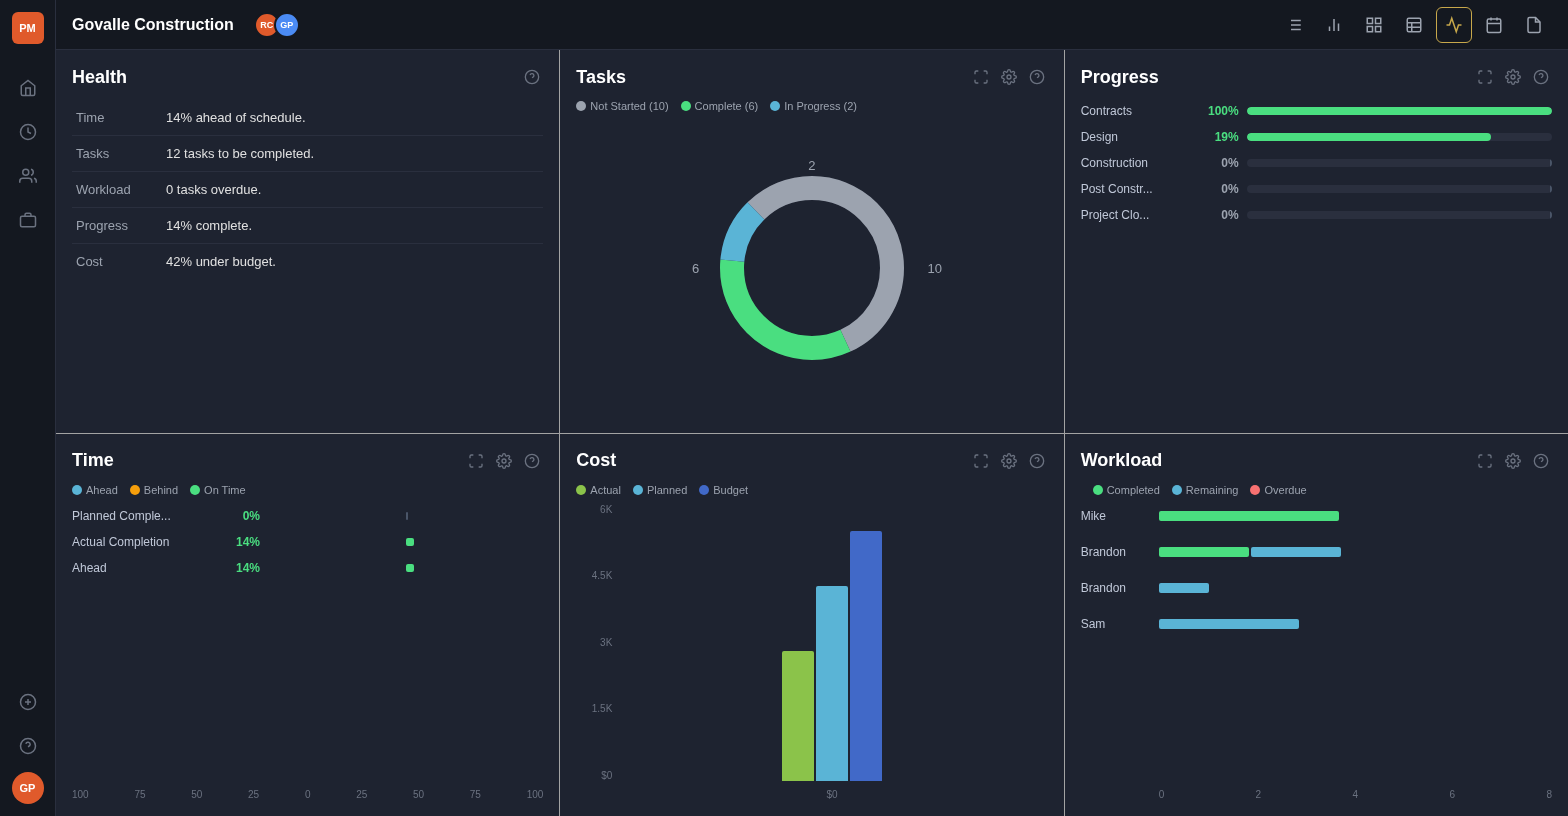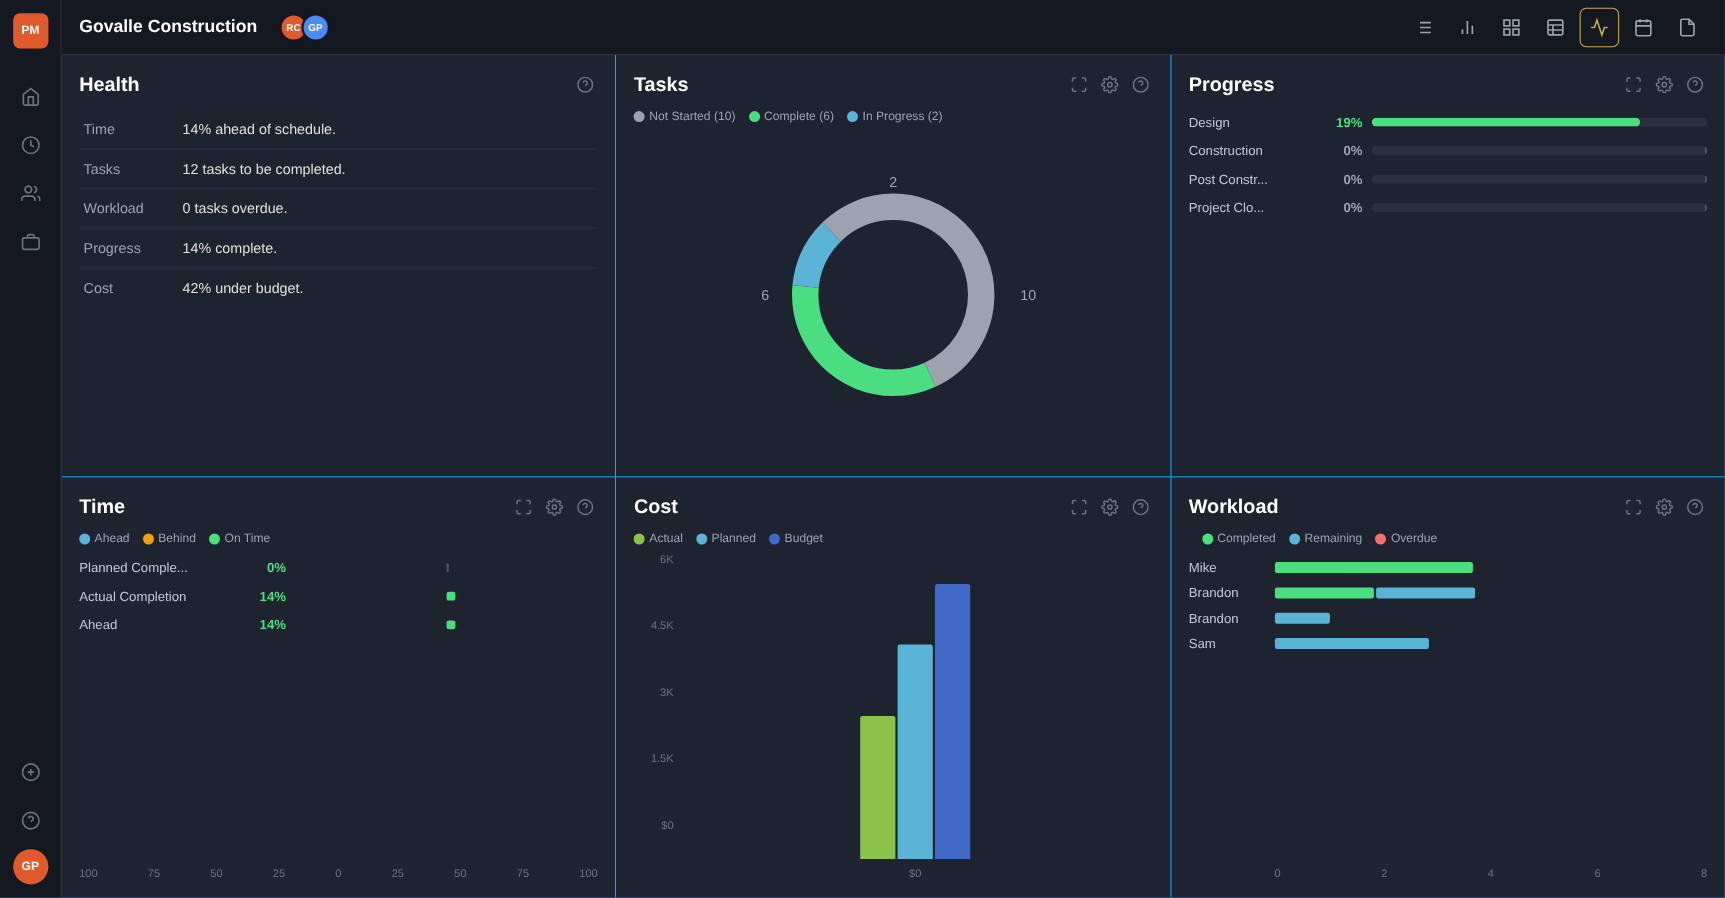--- a/index.html
+++ b/index.html
@@ -22,21 +22,21 @@
     .topbar-avatars { display: flex; gap: -4px; }
     .topbar-avatar { width: 26px; height: 26px; border-radius: 50%; border: 2px solid #141820; display: flex; align-items: center; justify-content: center; font-size: 9px; font-weight: bold; color: white; }
     .topbar-avatar.orange { background: #e05a2b; }
     .topbar-avatar.blue { background: #4b8bf4; margin-left: -6px; }
     .topbar-icons { display: flex; gap: 4px; margin-left: auto; }
     .topbar-icon-btn { width: 36px; height: 36px; border-radius: 6px; display: flex; align-items: center; justify-content: center; color: #9ca3af; cursor: pointer; border: 1px solid transparent; }
     .topbar-icon-btn.active { border: 1px solid #c8a84b; }
     .topbar-icon-btn svg { width: 18px; height: 18px; }
 
     
-    .dashboard { flex: 1; display: grid; grid-template-columns: 1fr 1fr 1fr; grid-template-rows: 1fr 1fr; gap: 1px; background: #0ea5e9; overflow: hidden; }
+    .dashboard { flex: 1; display: grid; grid-template-columns: 1fr 1fr 1fr; grid-template-rows: 1fr 1fr; gap: 1px; background: #a3a3a3; overflow: hidden; }
     .panel { background: #1e2330; padding: 16px; display: flex; flex-direction: column; overflow: hidden; }
     .panel-header { display: flex; align-items: center; justify-content: space-between; margin-bottom: 12px; }
     .panel-title { font-size: 18px; font-weight: 600; color: #ffffff; }
     .panel-actions { display: flex; gap: 6px; align-items: center; color: #6b7280; }
     .panel-action-icon { cursor: pointer; width: 22px; height: 22px; display: flex; align-items: center; justify-content: center; }
     .panel-action-icon svg { width: 16px; height: 16px; }
 
     
     .health-table { width: 100%; border-collapse: collapse; }
     .health-table tr { border-bottom: 1px solid #2a2f3e; }
@@ -70,31 +70,31 @@
     .time-row-pct { width: 40px; text-align: right; font-size: 12px; font-weight: 600; color: #4ade80; }
     .time-bar-area { flex: 1; height: 16px; display: flex; align-items: center; justify-content: center; position: relative; }
     .time-bar-right { height: 8px; background: #4ade80; border-radius: 2px; position: absolute; left: 50%; }
     .time-bar-right.zero { width: 2px; background: #4a5568; }
     .time-axis { display: flex; justify-content: space-between; color: #6b7280; font-size: 10px; padding-top: 4px; }
 
     
     .cost-legend { display: flex; gap: 12px; align-items: center; font-size: 11px; color: #9ca3af; margin-bottom: 8px; }
     .cost-chart { flex: 1; display: flex; flex-direction: column; }
     .cost-bars-area { flex: 1; display: flex; align-items: flex-end; gap: 8px; position: relative; padding-left: 40px; }
-    .cost-yaxis { position: absolute; left: 0; top: 0; bottom: 28px; display: flex; flex-direction: column; justify-content: space-between; color: #6b7280; font-size: 10px; text-align: right; width: 36px; }
+    .cost-yaxis { position: absolute; left: 0; top: 0; bottom: 4px; display: flex; flex-direction: column; justify-content: space-between; color: #6b7280; font-size: 10px; text-align: right; width: 36px; }
     .cost-bar-group { display: flex; gap: 2px; align-items: flex-end; }
     .cost-bar { width: 32px; border-radius: 2px 2px 0 0; }
     .cost-bar.actual { background: #8bc34a; }
     .cost-bar.planned { background: #5ab4d6; }
     .cost-bar.budget { background: #4169c8; }
     .cost-xaxis { color: #6b7280; font-size: 10px; text-align: center; padding-top: 4px; margin-left: 40px; }
 
     
     .workload-legend { display: flex; gap: 12px; align-items: center; font-size: 11px; color: #9ca3af; margin-bottom: 12px; }
-    .workload-rows { display: flex; flex-direction: column; gap: 7px; flex: 1; }
+    .workload-rows { display: flex; flex-direction: column; gap: 20px; flex: 1; }
     .workload-row { display: flex; align-items: center; gap: 8px; }
     .workload-label { width: 70px; font-size: 12px; color: #c0c8d8; }
     .workload-bars { flex: 1; display: flex; gap: 2px; align-items: center; height: 16px; }
     .workload-bar { height: 10px; border-radius: 2px; }
     .workload-bar.completed { background: #4ade80; }
     .workload-bar.remaining { background: #5ab4d6; }
     .workload-xaxis { display: flex; justify-content: space-between; color: #6b7280; font-size: 10px; padding-top: 4px; padding-left: 78px; }
 
     
     .donut-wrapper { position: relative; width: 220px; height: 220px; }
@@ -337,20 +337,28 @@
             <svg viewBox="0 0 24 24" fill="none" stroke="currentColor" stroke-width="2">
                 <circle cx="12" cy="12" r="10"></circle>
                 <path d="M9.09 9a3 3 0 015.83 1c0 2-3 3-3 3"></path>
                 <line x1="12" y1="17" x2="12.01" y2="17"></line>
               </svg>
           </div>
         </div>
       </div>
       <div class="progress-rows" id="progress-rows">
           <div class="progress-row">
+    <span class="progress-label">Contracts</span>
+    <span class="progress-pct green">100%</span>
+    <div class="progress-bar-track">
+      <div class="progress-bar-fill" style="width:100%; background:#4ade80;"></div>
+
+    </div>
+  </div>
+          <div class="progress-row">
     <span class="progress-label">Design</span>
     <span class="progress-pct green">19%</span>
     <div class="progress-bar-track">
       <div class="progress-bar-fill" style="width:80%; background:#4ade80;"></div>
 
     </div>
   </div>
           <div class="progress-row">
     <span class="progress-label">Construction</span>
     <span class="progress-pct gray">0%</span>

